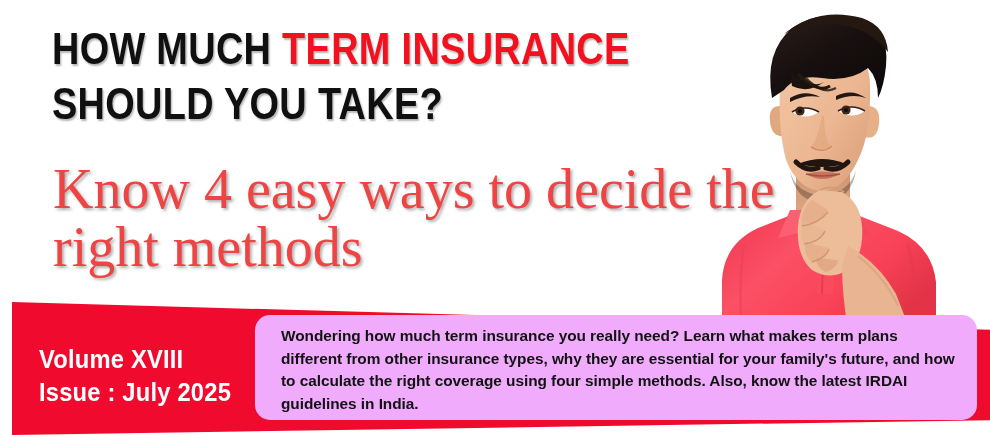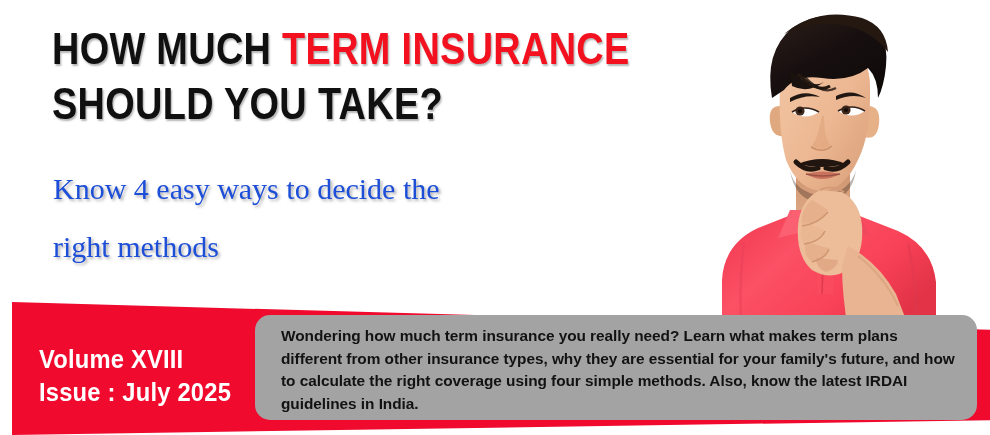--- a/index.html
+++ b/index.html
@@ -50,23 +50,23 @@
   .headline .hl-red { color: #f4111f; }
 
   
   .subhead {
     position: absolute;
     left: 41px;
     top: 160px;
     width: 660px;
     font-family: "Liberation Serif", "DejaVu Serif", serif;
     font-weight: 400;
-    font-size: 30px;
+    font-size: 56px;
     line-height: 58px;
-    color: #1d4ed8;
+    color: #ef4444;
     text-shadow: 2px 2px 3px rgba(110,110,110,0.55);
   }
   .subhead .sline { display: block; white-space: nowrap; }
 
   
   .red-banner {
     position: absolute;
     left: 0;
     top: 290px;
     width: 990px;
@@ -91,21 +91,21 @@
   }
   .volume-block .vline { display: block; }
 
   
   .desc-box {
     position: absolute;
     left: 243px;
     top: 315px;
     width: 722px;
     height: 105px;
-    background: #a3a3a3;
+    background: #f0abfc;
     border-radius: 15px;
     box-sizing: border-box;
     padding: 10px 18px 10px 26px;
   }
   .desc-text {
     font-family: "Liberation Sans", sans-serif;
     font-weight: 700;
     font-size: 15.4px;
     line-height: 22.6px;
     color: #121212;

